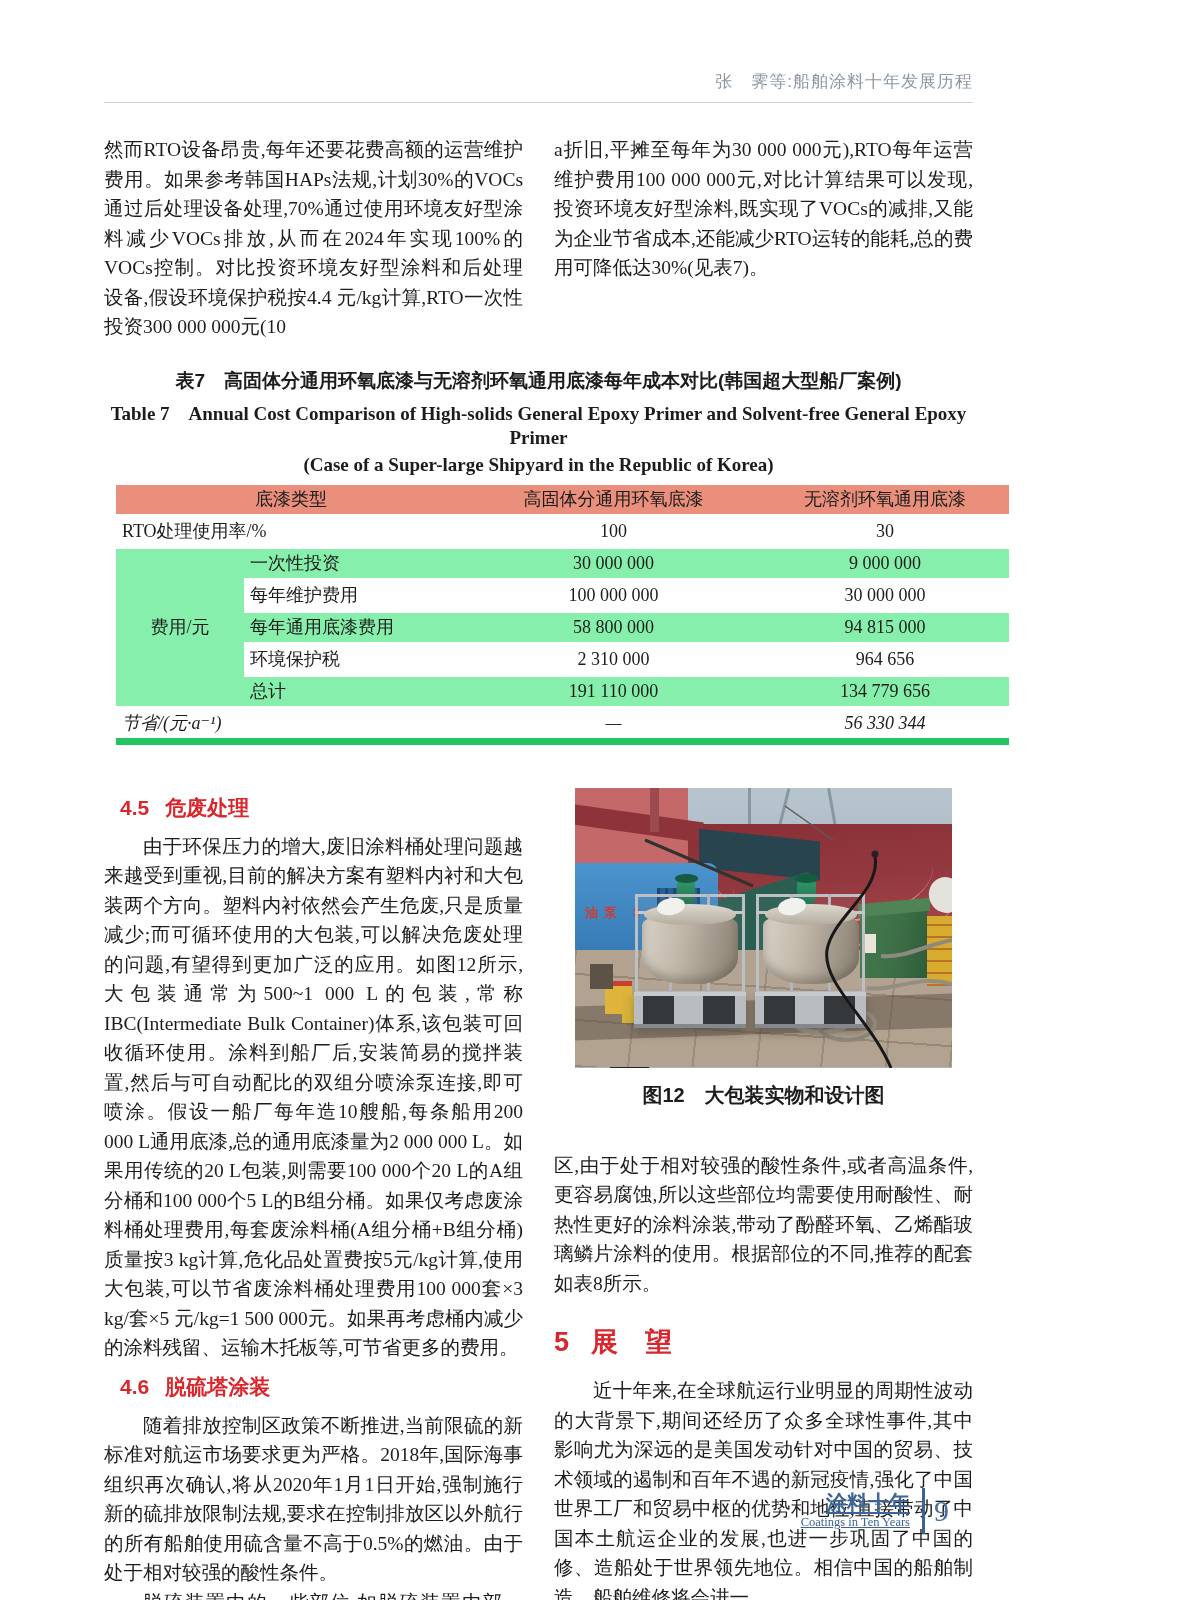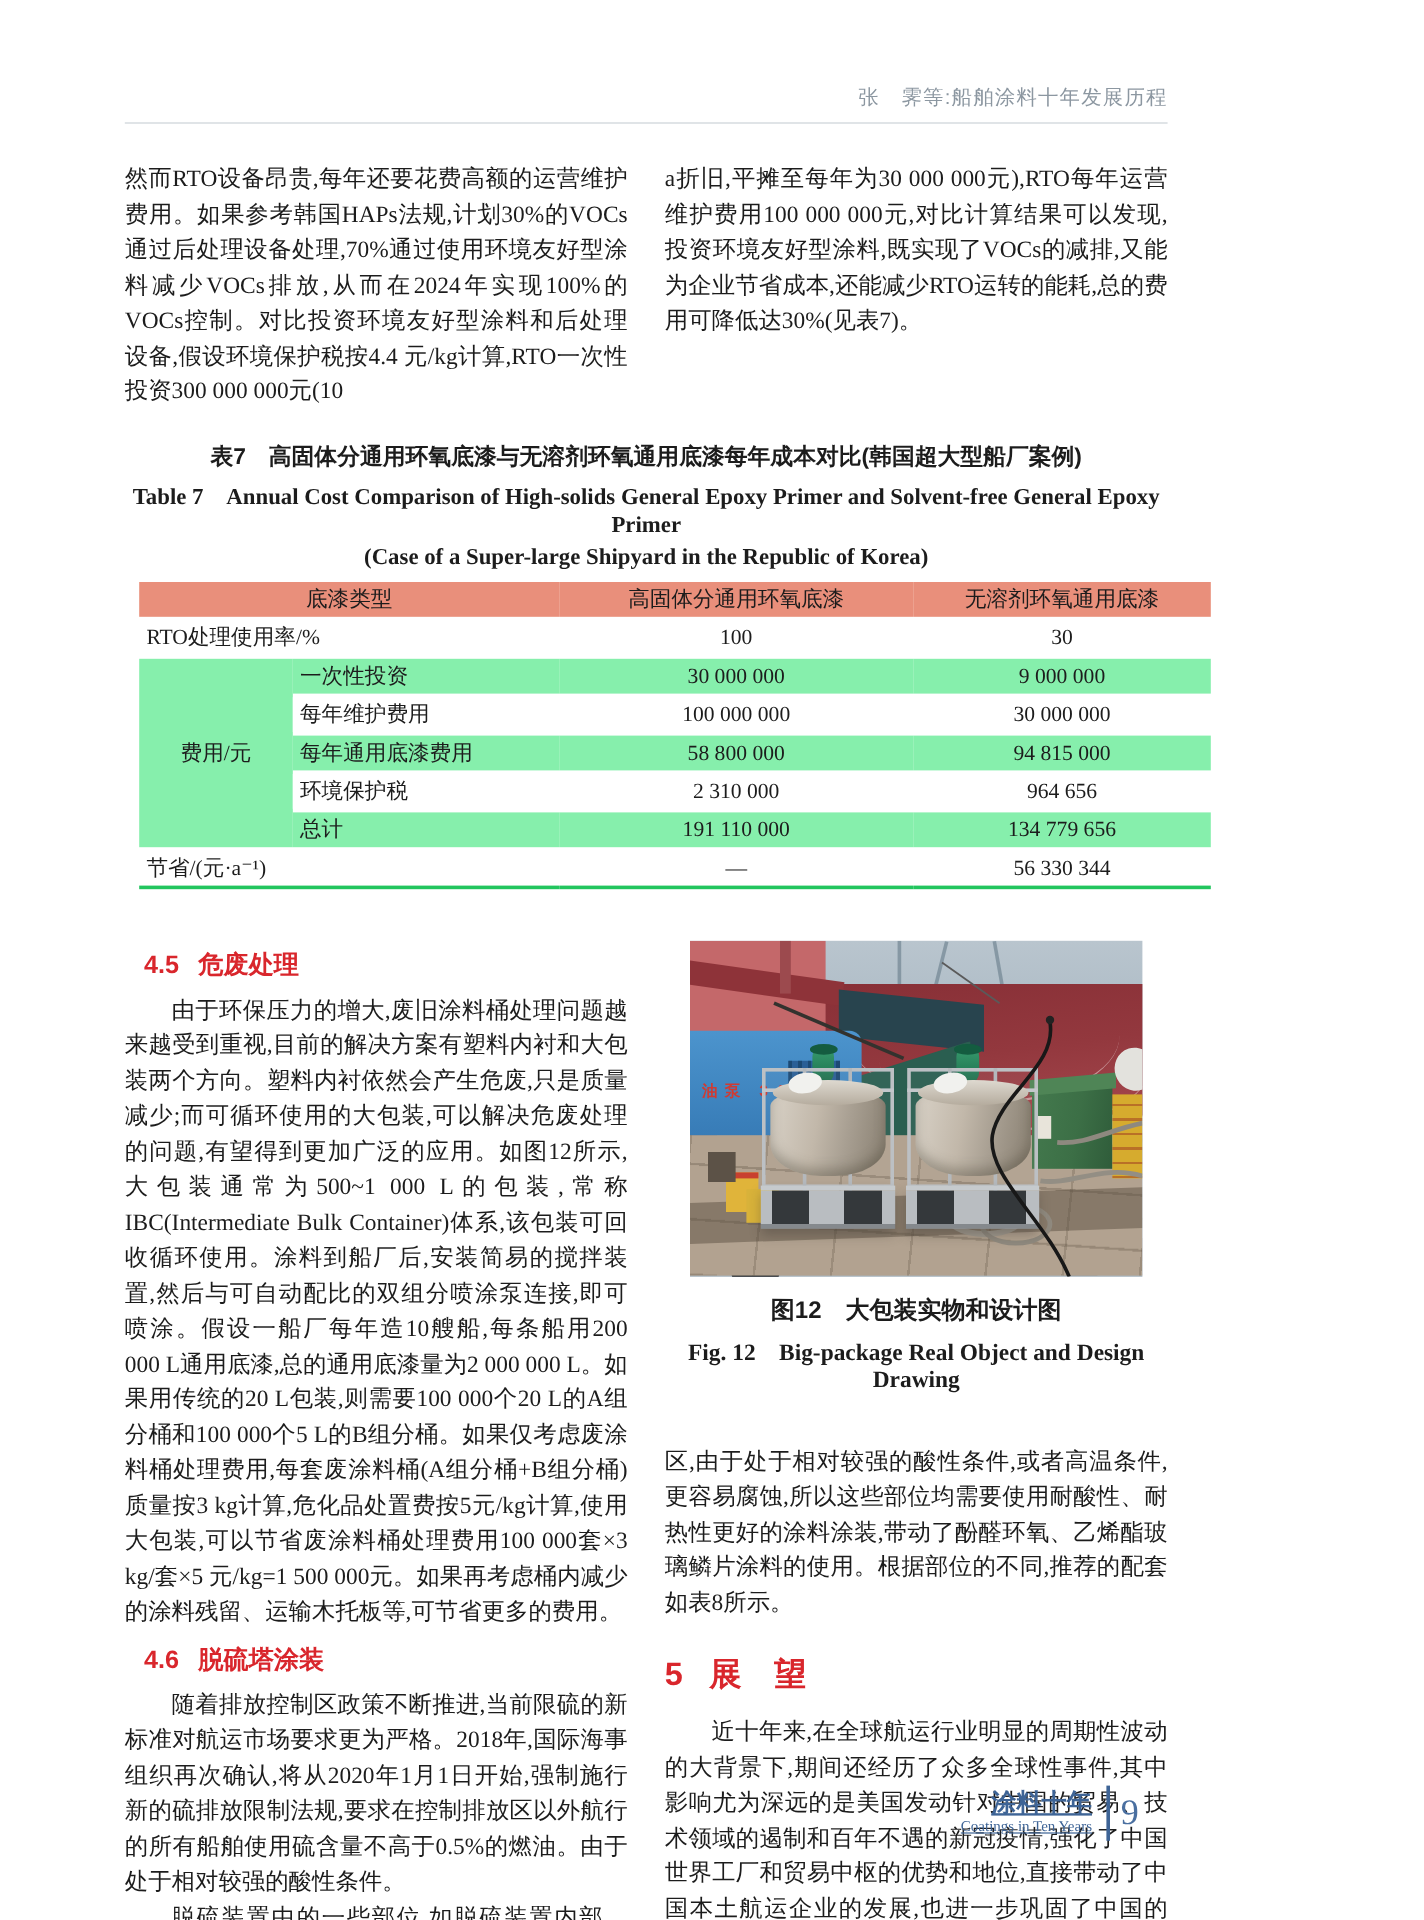--- a/index.html
+++ b/index.html
@@ -24,21 +24,21 @@
   
   table.tbl{border-collapse:separate;border-spacing:0 3px;margin:6px 0 0 12px;
         table-layout:fixed;width:893px;font-size:18px;}
   table.tbl td{height:27px;padding:1px 6px;vertical-align:middle;}
   .t-head td{background:#E98F7B;height:33px;text-align:center;}
   .bg-s{background:#86efac;}
   .bg-w{background:#ffffff;}
   td.cc{text-align:center;}
   td.lbl{text-align:left;padding-left:30px;}
   td.sub{text-align:left;padding-left:28px;}
-  .t-save td{border-bottom:3px solid #22c55e;}
+  .t-save td{border-bottom:7px solid #22c55e;font-style:italic;}
   
   .h-red{font-family:"Liberation Sans","DejaVu Sans",sans-serif;font-weight:bold;color:#d9262c;}
   .h-sub{font-size:21px;margin:6px 0 10px 16px;}
   .h-sub .num{margin-right:16px;}
   .h-big{font-size:27px;margin:26px 0 16px 0;}
   .h-big .num{margin-right:20px;letter-spacing:2px;}
   .main-block{margin-top:40px;}
   
   figure{margin:0 0 20px 0;}
   .photo{position:relative;width:377px;height:280px;margin:0 auto;overflow:hidden;
@@ -272,21 +272,20 @@
             <line x1="70" y1="52" x2="178" y2="98" stroke="#33322e" stroke-width="3"></line>
             <line x1="210" y1="18" x2="258" y2="52" stroke="#5a5a5a" stroke-width="1.5"></line>
             <path d="M300,68 C306,104 258,128 252,162 C247,196 296,232 316,280" stroke="#181818" stroke-width="3" fill="none"></path>
             <circle cx="300" cy="66" r="3.5" fill="#222"></circle>
             <path d="M377,152 C348,158 330,170 306,168" stroke="#8e897f" stroke-width="4" fill="none"></path>
             <path d="M377,196 C344,186 318,204 292,200" stroke="#938e84" stroke-width="4" fill="none"></path>
           </svg>
         </div>
         <figcaption>
           <div class="cap-zh">图12　大包装实物和设计图</div>
-          <div class="cap-en">Fig. 12　Big-package Real Object and Design Drawing</div>
         </figcaption>
       </figure>
       <div class="fig-gap"></div>
       <p class="body">区,由于处于相对较强的酸性条件,或者高温条件,更容易腐蚀,所以这些部位均需要使用耐酸性、耐热性更好的涂料涂装,带动了酚醛环氧、乙烯酯玻璃鳞片涂料的使用。根据部位的不同,推荐的配套如表8所示。</p>
       <div class="h-red h-big">
         <span class="num">5</span><span>展　望</span>
       </div>
       <p class="body indent">近十年来,在全球航运行业明显的周期性波动的大背景下,期间还经历了众多全球性事件,其中影响尤为深远的是美国发动针对中国的贸易、技术领域的遏制和百年不遇的新冠疫情,强化了中国世界工厂和贸易中枢的优势和地位,直接带动了中国本土航运企业的发展,也进一步巩固了中国的修、造船处于世界领先地位。相信中国的船舶制造、船舶维修将会进一</p>
       <p class="turn-note">（下转第34页）</p>
     </div>

